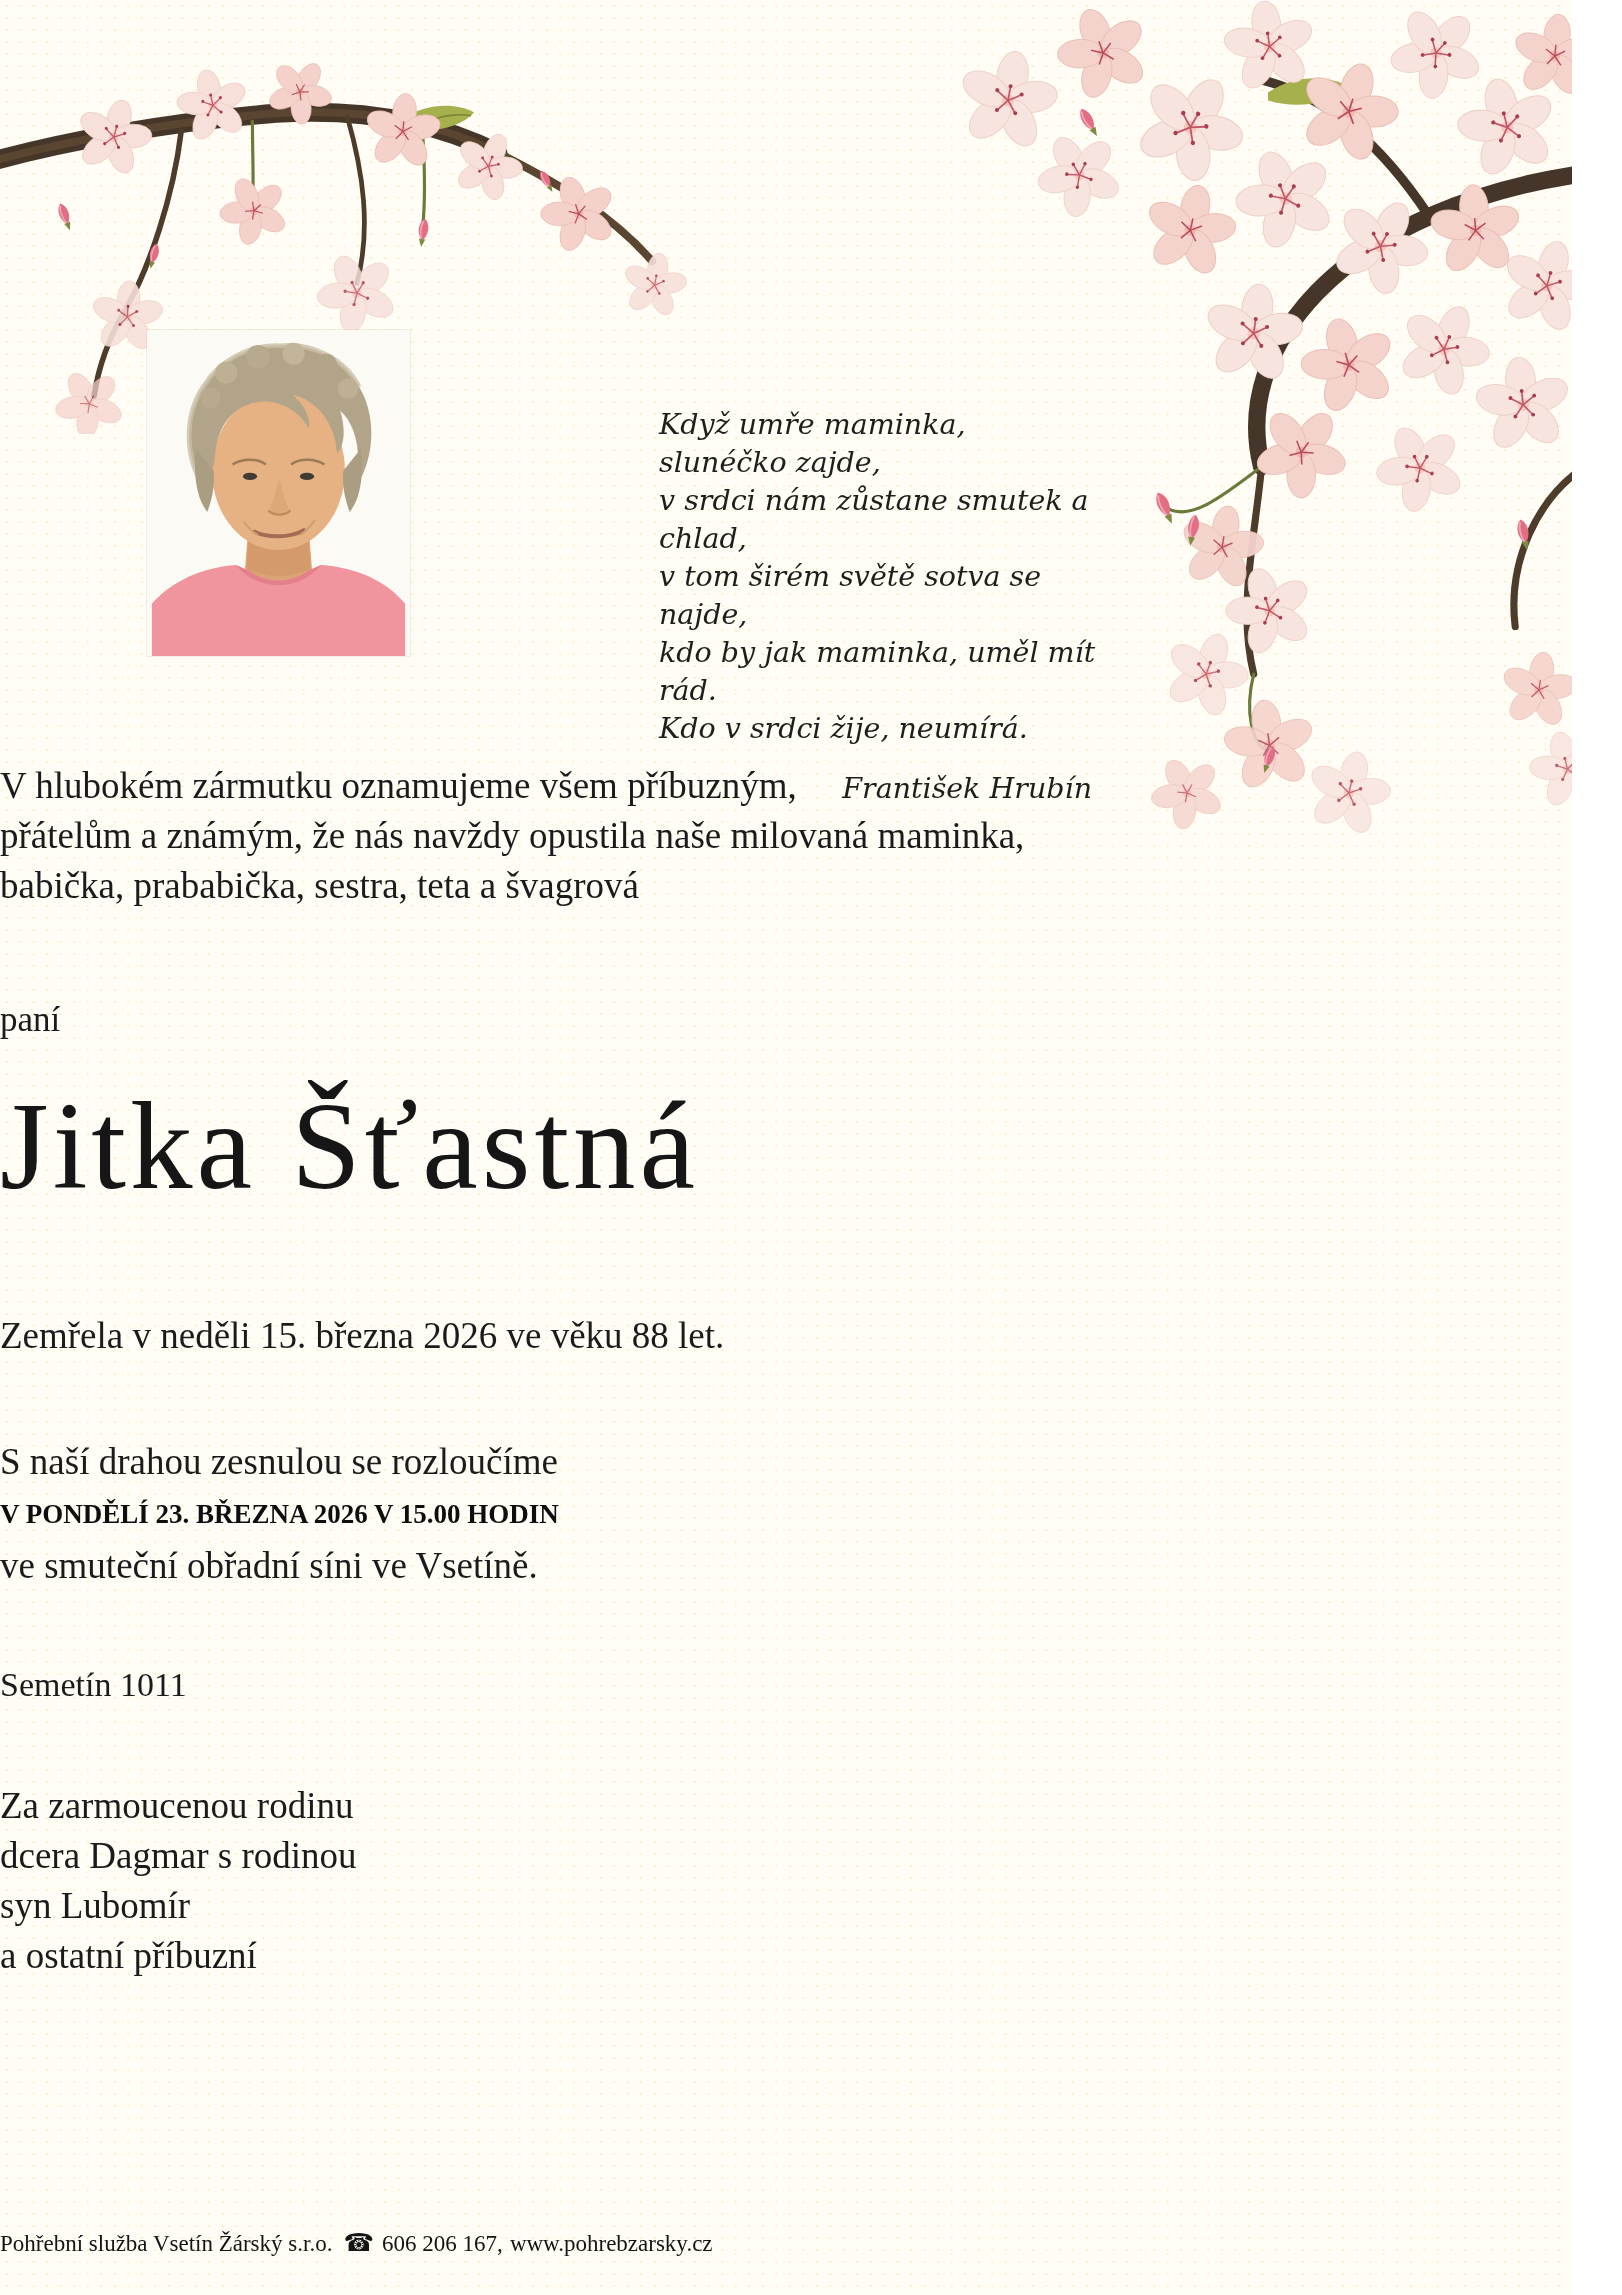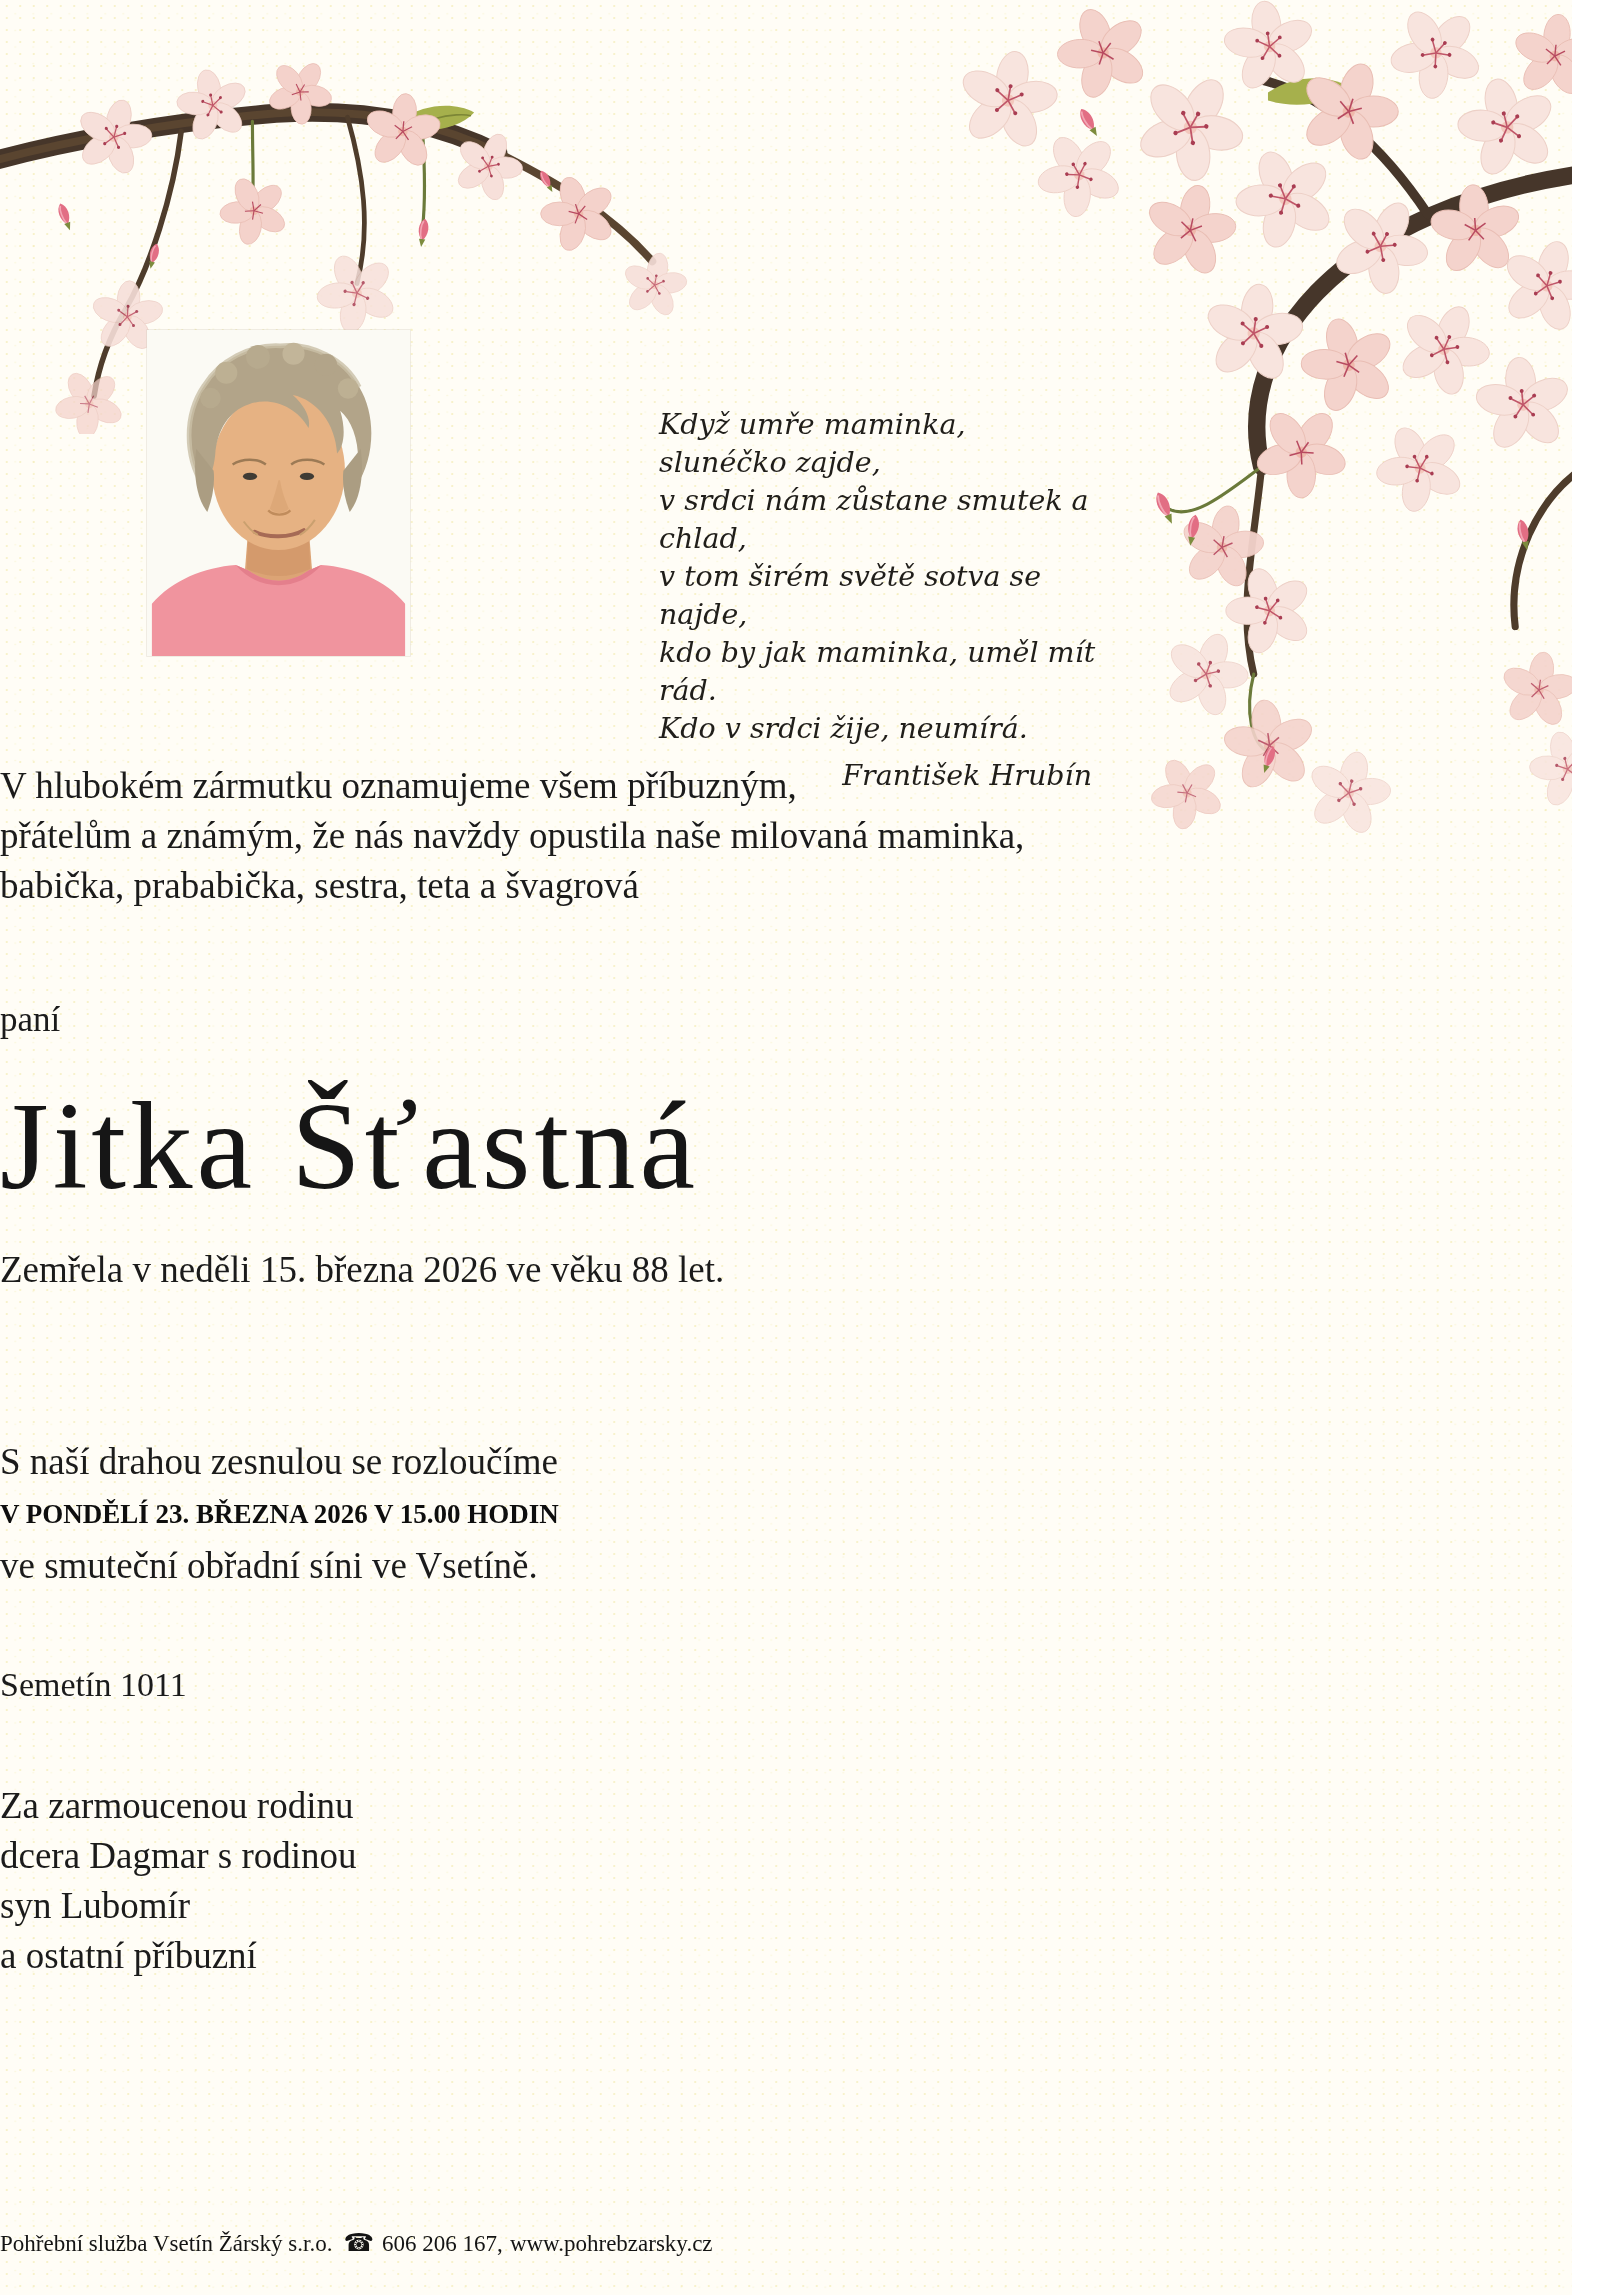--- a/index.html
+++ b/index.html
@@ -23,29 +23,29 @@
     position:absolute;left:147px;top:330px;width:263px;height:326px;
     box-shadow:0 0 0 0.8px rgba(200,195,180,0.35);
     background:#fbfaf4;
   }
   .poem{
     position:absolute;left:659px;top:406px;width:441px;
     font-family:"DejaVu Serif","Liberation Serif",serif;
     font-style:italic;
     font-size:28.5px;line-height:38px;color:#201e1a;
   }
-  .poem-author{text-align:right;padding-right:8px;margin-top:9px;}
+  .poem-author{text-align:right;padding-right:8px;margin-top:22px;}
   .centered{position:absolute;left:0;width:1623px;text-align:left;}
   .announcement{top:761px;font-size:37px;line-height:50px;}
   .salutation{top:1000px;font-size:35px;}
   .deceased-name{
     top:1071px;font-size:125px;line-height:151px;
     letter-spacing:4px;color:#161616;
   }
-  .death-line{top:1248px;font-size:37px;}
+  .death-line{top:1314px;font-size:37px;}
   .farewell{top:1436px;font-size:37px;line-height:52px;}
   .farewell .bold-line{font-weight:bold;font-size:27px;color:#0e0e0e;}
   .address-line{top:1626px;font-size:34px;margin-top:40px;}
   .family{top:1781px;font-size:37px;line-height:50px;}
   .footer{top:2228px;font-size:23px;color:#141414;}
   .footer .tel-icon{font-family:"DejaVu Sans",sans-serif;font-size:24.6px;margin:0 8px 0 11px;}
   .footer span{vertical-align:baseline;}
   .footer .sp{margin-right:7.1px;}
 </style>
 </head>

